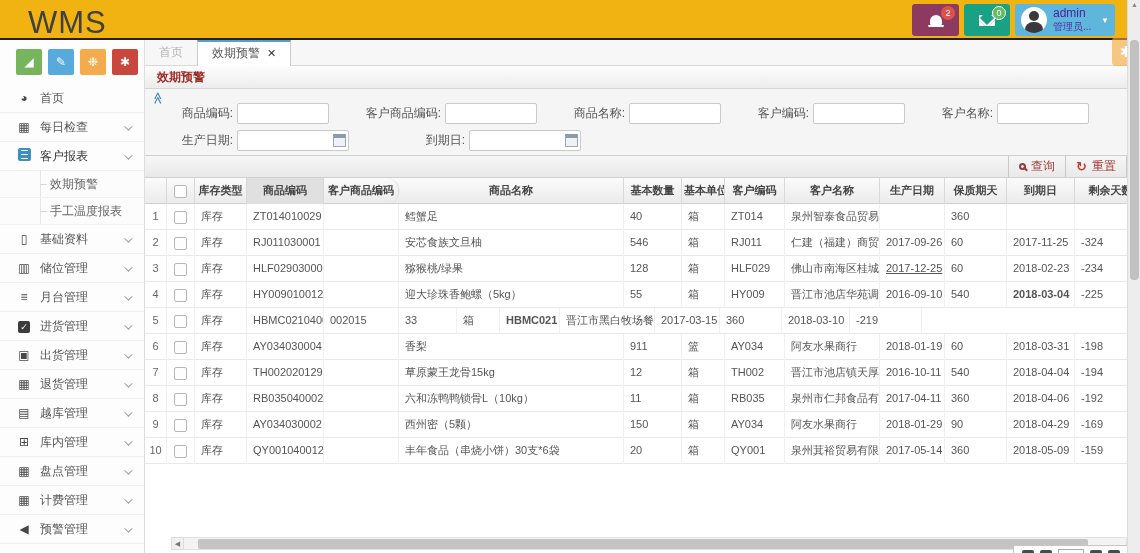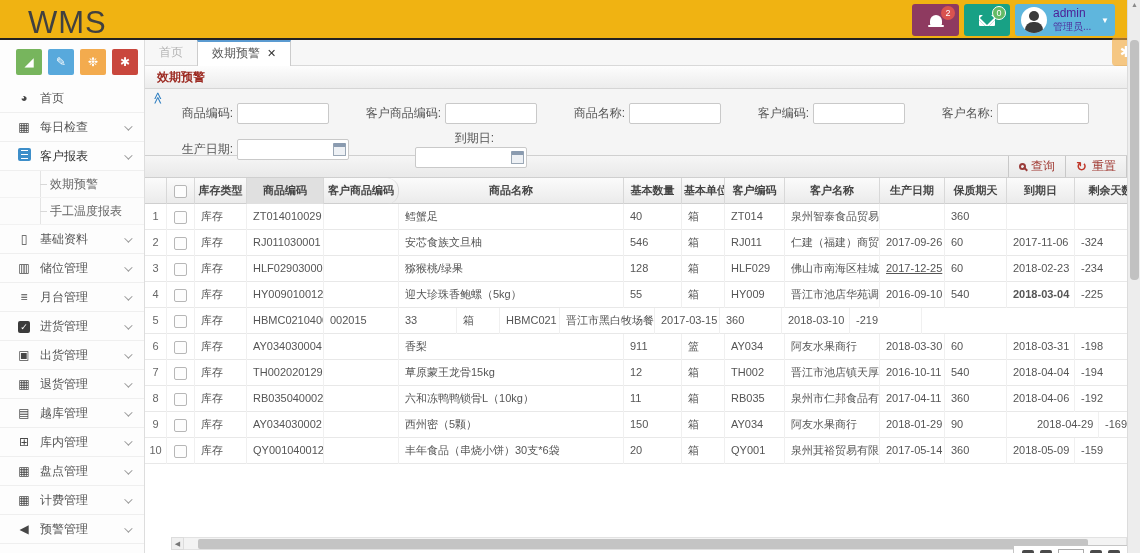--- a/index.html
+++ b/index.html
@@ -256,21 +256,21 @@
         <span class="fgroup">
           <label class="flabel" style="min-width: 62px;">客户名称:</label>
           <input class="ftext" style="">
         </span>
       </div>
     <div class="frow frow2" id="frow2">
         <span class="fgroup">
           <label class="flabel" style="min-width: 62px;">生产日期:</label>
           <span class="fdate"><input class="ftext" style=""><span class="cal-ic"></span></span>
         </span>
-        <span class="fgroup" style="margin-left: 40px; flex-direction: column;">
+        <span class="fgroup" style="margin-left: 40px;">
           <label class="flabel" style="min-width: 50px;">到期日:</label>
           <span class="fdate"><input class="ftext" style=""><span class="cal-ic"></span></span>
         </span>
       </div>
   </div>
 
   <div class="actionbar">
     <div class="abtn">
       <span class="ic-search"></span>
       <span>查询</span>
@@ -326,21 +326,21 @@
         <div class="gcell" style="width: 52px;">库存</div>
         <div class="gcell" style="width: 77px;">RJ011030001</div>
         <div class="gcell" style="width: 75px;"></div>
         <div class="gcell" style="width: 225px;">安芯食族文旦柚</div>
         <div class="gcell" style="width: 58px;">546</div>
         <div class="gcell" style="width: 43px;">箱</div>
         <div class="gcell" style="width: 60px;">RJ011</div>
         <div class="gcell" style="width: 95px;">仁建（福建）商贸有限</div>
         <div class="gcell" style="width: 65px;">2017-09-26</div>
         <div class="gcell" style="width: 62px;">60</div>
-        <div class="gcell" style="width: 68px;">2017-11-06</div>
+        <div class="gcell" style="width: 68px;">2017-11-25</div>
         <div class="gcell" style="width: 72px;">-324</div>
       </div>
       <div class="grow">
         <div class="gcell cell-num" style="width: 22px;">3</div>
         <div class="gcell cell-cb" style="width: 28px;">
           <span class="cbx"></span>
         </div>
         <div class="gcell" style="width: 52px;">库存</div>
         <div class="gcell" style="width: 77px;">HLF029030001</div>
         <div class="gcell" style="width: 75px;"></div>
@@ -375,41 +375,41 @@
       <div class="grow">
         <div class="gcell cell-num" style="width: 22px;">5</div>
         <div class="gcell cell-cb" style="width: 28px;">
           <span class="cbx"></span>
         </div>
         <div class="gcell" style="width: 52px;">库存</div>
         <div class="gcell" style="width: 77px;">HBMC0210400201</div>
         <div class="gcell" style="width: 75px;">002015</div>
         <div class="gcell" style="width: 58px;">33</div>
         <div class="gcell" style="width: 43px;">箱</div>
-        <div class="gcell" style="width: 60px;">HBMC021</div>
+        <div class="gcell" style="width: 60px; font-weight: bold;">HBMC021</div>
         <div class="gcell" style="width: 95px;">晋江市黑白牧场餐饮管</div>
         <div class="gcell" style="width: 65px;">2017-03-15</div>
         <div class="gcell" style="width: 62px;">360</div>
         <div class="gcell" style="width: 68px;">2018-03-10</div>
         <div class="gcell" style="width: 72px;">-219</div>
       </div>
       <div class="grow">
         <div class="gcell cell-num" style="width: 22px;">6</div>
         <div class="gcell cell-cb" style="width: 28px;">
           <span class="cbx"></span>
         </div>
         <div class="gcell" style="width: 52px;">库存</div>
         <div class="gcell" style="width: 77px;">AY034030004</div>
         <div class="gcell" style="width: 75px;"></div>
         <div class="gcell" style="width: 225px;">香梨</div>
         <div class="gcell" style="width: 58px;">911</div>
         <div class="gcell" style="width: 43px;">篮</div>
         <div class="gcell" style="width: 60px;">AY034</div>
         <div class="gcell" style="width: 95px;">阿友水果商行</div>
-        <div class="gcell" style="width: 65px;">2018-03-30</div>
+        <div class="gcell" style="width: 65px;">2018-01-19</div>
         <div class="gcell" style="width: 62px;">60</div>
         <div class="gcell" style="width: 68px;">2018-03-31</div>
         <div class="gcell" style="width: 72px;">-198</div>
       </div>
       <div class="grow">
         <div class="gcell cell-num" style="width: 22px;">7</div>
         <div class="gcell cell-cb" style="width: 28px;">
           <span class="cbx"></span>
         </div>
         <div class="gcell" style="width: 52px;">库存</div>
@@ -451,21 +451,21 @@
         <div class="gcell" style="width: 52px;">库存</div>
         <div class="gcell" style="width: 77px;">AY034030002</div>
         <div class="gcell" style="width: 75px;"></div>
         <div class="gcell" style="width: 225px;">西州密（5颗）</div>
         <div class="gcell" style="width: 58px;">150</div>
         <div class="gcell" style="width: 43px;">箱</div>
         <div class="gcell" style="width: 60px;">AY034</div>
         <div class="gcell" style="width: 95px;">阿友水果商行</div>
         <div class="gcell" style="width: 65px;">2018-01-29</div>
         <div class="gcell" style="width: 62px;">90</div>
-        <div class="gcell" style="width: 68px; margin-left: 24px;">2018-04-29</div>
+        <div class="gcell" style="width: 68px;">2018-04-29</div>
         <div class="gcell" style="width: 72px;">-169</div>
       </div>
       <div class="grow">
         <div class="gcell cell-num" style="width: 22px;">10</div>
         <div class="gcell cell-cb" style="width: 28px;">
           <span class="cbx"></span>
         </div>
         <div class="gcell" style="width: 52px;">库存</div>
         <div class="gcell" style="width: 77px;">QY001040012</div>
         <div class="gcell" style="width: 75px;"></div>

